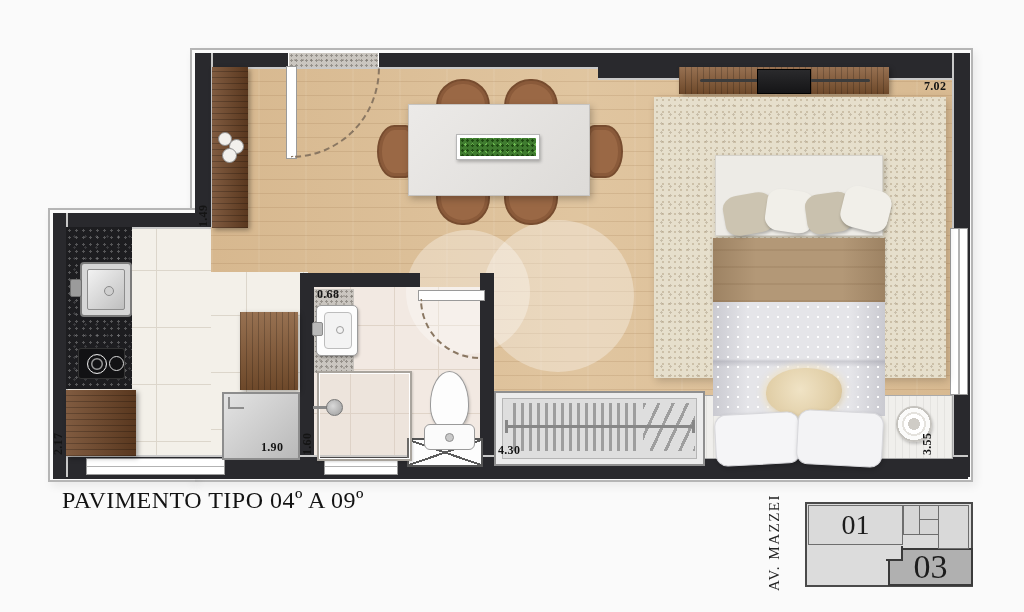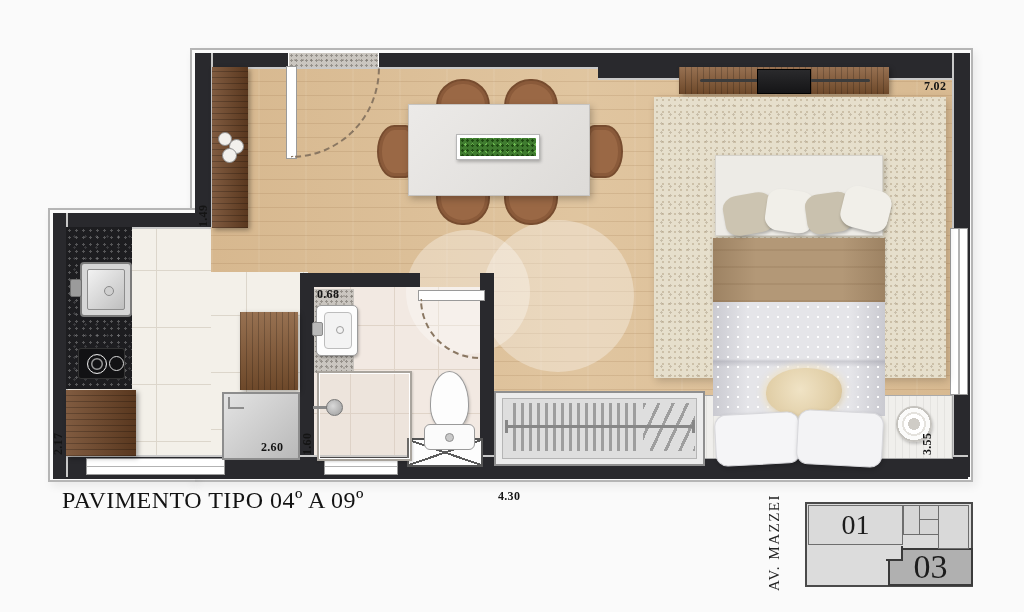--- a/index.html
+++ b/index.html
@@ -209,22 +209,22 @@
   </div>
 
   <div class="leaf" style="left:418px;top:290px;width:65px;height:9px;"></div>
   <div class="dashed-arc" style="left:420px;top:299px;width:58px;height:58px;border-left:2px dashed #8a7762;border-bottom:2px dashed #8a7762;border-bottom-left-radius:100%;"></div>
 
   <div class="dim" style="left:924px;top:79px;">7.02</div>
   <div class="dim vdim" style="left:211px;top:212px;">1.49</div>
   <div class="dim" style="left:317px;top:287px;">0.68</div>
   <div class="dim vdim" style="left:315px;top:440px;">1.60</div>
   <div class="dim vdim" style="left:66px;top:440px;">2.17</div>
-  <div class="dim" style="left:261px;top:440px;">2.60</div>
-  <div class="dim" style="left:498px;top:443px;margin-top:46px;">4.30</div>
+  <div class="dim" style="left:261px;top:440px;">1.90</div>
+  <div class="dim" style="left:498px;top:443px;">4.30</div>
   <div class="dim vdim" style="left:935px;top:440px;">3.55</div>
 
   <div class="title" style="left:62px;top:487px;">PAVIMENTO TIPO 04º A 09º</div>
 
   <div class="street" style="left:783px;top:574px;">AV. MAZZEI</div>
   <div class="kp kp-box" style="left:805px;top:502px;width:164px;height:81px;"></div>
   <div class="kp kp-unit" style="left:808px;top:505px;width:93px;height:38px;">01</div>
   <div class="kp kp-unit kp-dark" style="left:888px;top:548px;width:81px;height:34px;font-size:34px;">03</div>
   <div class="kp" style="left:886px;top:546px;width:15px;height:13px;background:#dcdcdc;border-right:2px solid #3a3a3a;border-bottom:2px solid #3a3a3a;"></div>
   <div class="kp" style="left:903px;top:505px;width:15px;height:28px;background:#d6d6d6;border:1px solid #6e6e6e;"></div>

